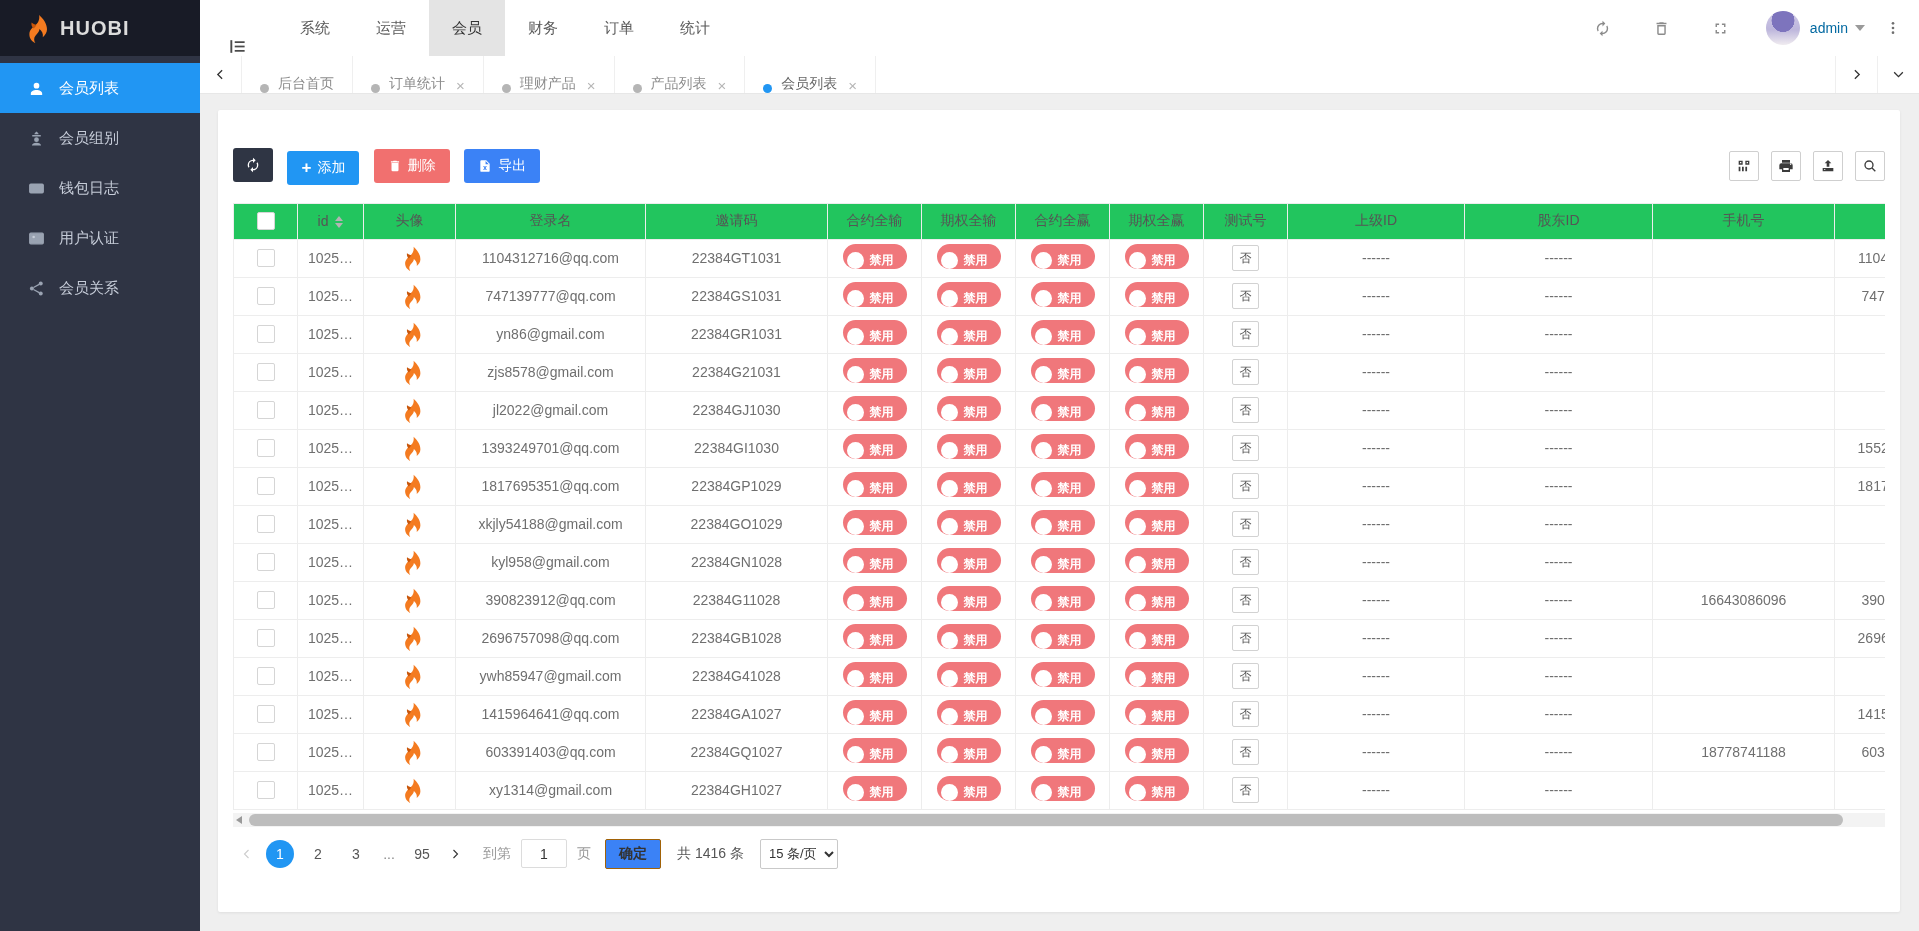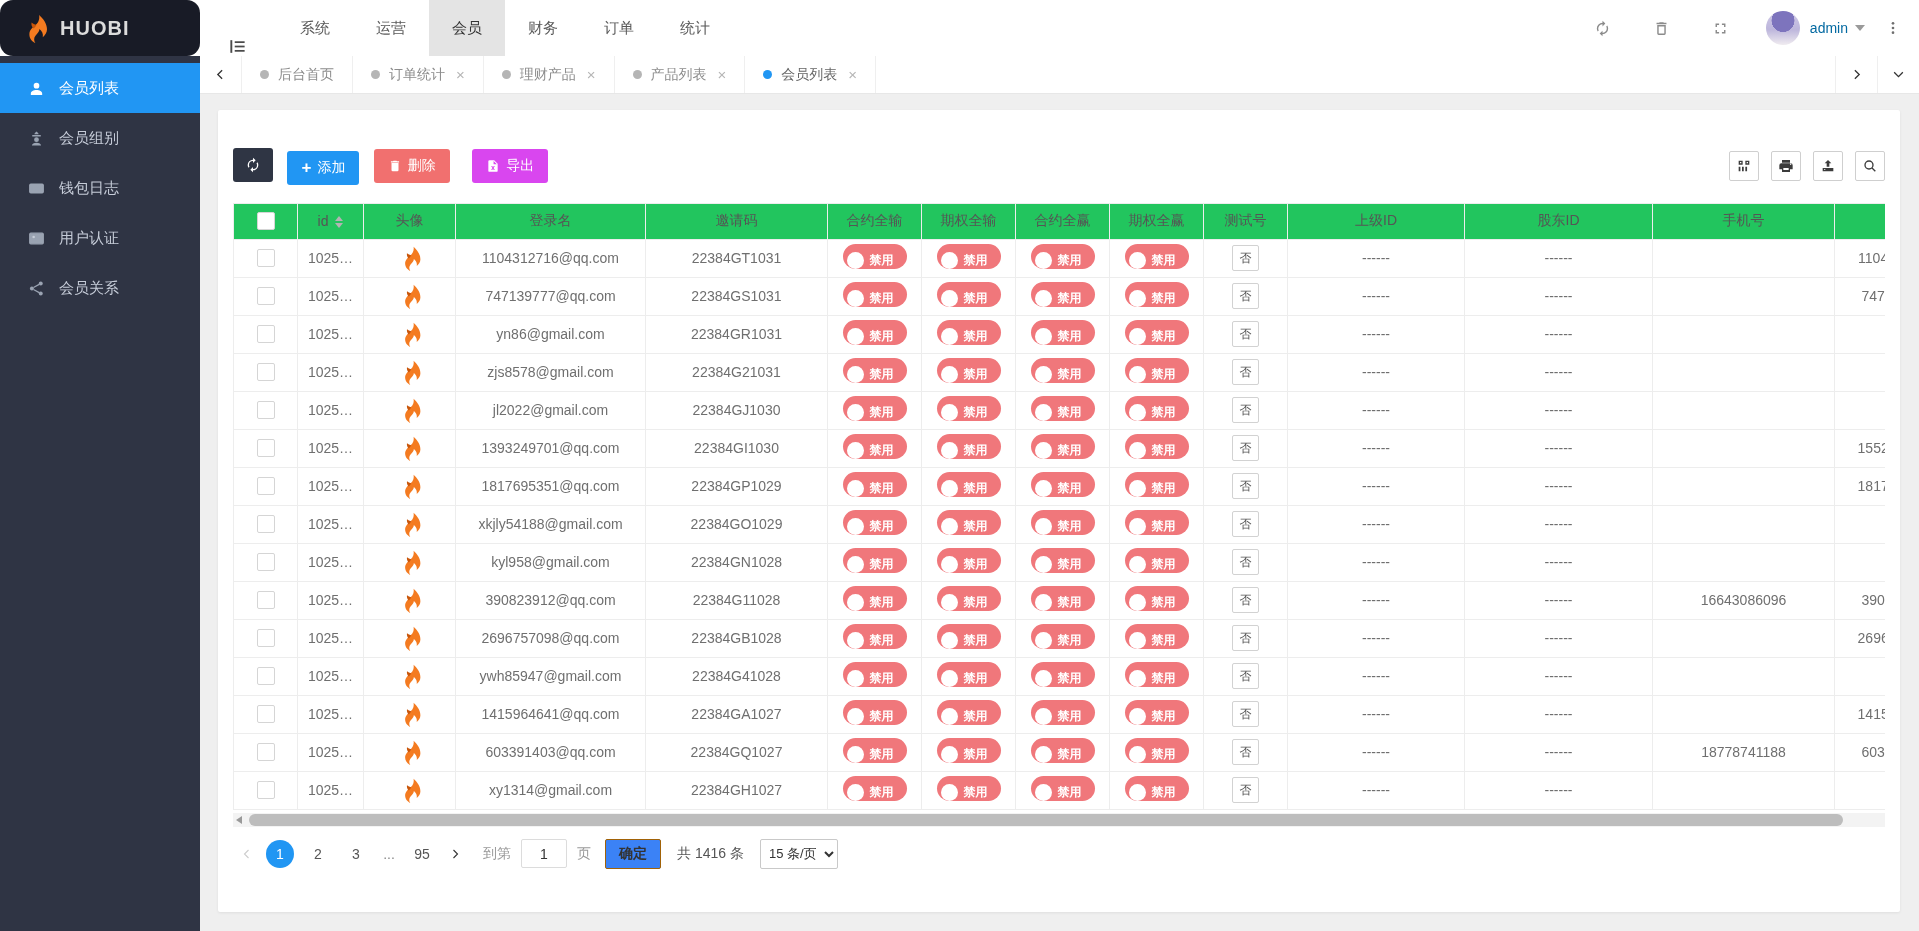--- a/index.html
+++ b/index.html
@@ -1,21 +1,21 @@
 <!DOCTYPE html>
 <html><head>
 <meta charset="utf-8">
 <style>
   * { box-sizing: border-box; margin: 0; padding: 0; }
   html,body { width:1919px; height:931px; overflow:hidden; }
   body { font-family:"Liberation Sans","DejaVu Sans",sans-serif; background:#efefef; position:relative; }
 
   
   .header { position:absolute; top:0; left:0; right:0; height:56px; background:#fff; display:flex; z-index:30; }
-  .logo { width:200px; height:56px; background:#181b26; display:flex; align-items:center; padding-left:20px; flex:0 0 auto;border-radius:13px; }
+  .logo { width:200px; height:56px; background:#181b26; display:flex; align-items:center; padding-left:20px; flex:0 0 auto; }
   .logo svg { width:30px; height:30px; }
   .logo-text { color:#dcdcdc; font-size:20px; font-weight:bold; letter-spacing:1px; margin-left:10px; }
   .topnav { display:flex; align-items:flex-end; height:56px; }
   .nav-toggle { margin:0 30px 0 28px; display:inline-flex; cursor:pointer; }
   .nav-toggle svg { width:19px; height:19px; fill:#4a4a4a; }
   .nav-item { display:inline-flex; align-items:center; height:56px; padding:0 23px; font-size:15px; color:#595959; cursor:pointer; }
   .nav-item.active { background:#e4e4e4; color:#333; }
   .header-actions { margin-left:auto; display:flex; align-items:center; padding-right:12px; }
   .h-icon { display:inline-flex; margin:0 21px; cursor:pointer; }
   .h-icon svg { width:17px; height:17px; fill:#8b8b8b; }
@@ -25,21 +25,21 @@
   .admin-name { font-size:14px; color:#0369a1; cursor:pointer; display:inline-flex; align-items:center; }
   .caret-down { width:0; height:0; border-left:5px solid transparent; border-right:5px solid transparent; border-top:6px solid #9a9a9a; margin-left:7px; }
   .kebab { margin:0 6px 0 20px; display:inline-flex; cursor:pointer; }
   .kebab svg { width:16px; height:16px; fill:#6f6f6f; }
 
   
   .tabbar { position:absolute; top:56px; left:200px; right:0; height:38px; background:#fff; display:flex; align-items:stretch; border-bottom:1px solid #e7e7e7; z-index:20; }
   .tab-arrow { width:42px; display:flex; align-items:center; justify-content:center; border-right:1px solid #efefef; background:#fff; border-top:none; border-bottom:none; border-left:none; cursor:pointer; }
   .tab-arrow svg, .tab-ctrl svg { width:13px; height:13px; stroke:#333; stroke-width:2.4; fill:none; }
   .tabs { display:flex; flex:1 1 auto; overflow:hidden; }
-  .tab { display:flex; align-items:center; padding:0 18px; border-right:1px solid #efefef; font-size:14px; color:#8c8c8c; cursor:pointer; white-space:nowrap; }
+  .tab { display:flex; align-items:flex-end; padding:0 18px; border-right:1px solid #efefef; font-size:14px; color:#8c8c8c; cursor:pointer; white-space:nowrap; }
   .tab-dot { width:9px; height:9px; border-radius:50%; background:#b5b5b5; margin-right:9px; }
   .tab.active .tab-dot { background:#2196f3; }
   .tab.active .tab-label { color:#666; }
   .tab-close { margin-left:11px; color:#b5b5b5; font-size:15px; line-height:1; cursor:pointer; }
   .tab-ctrls { margin-left:auto; display:flex; }
   .tab-ctrl { width:42px; display:flex; align-items:center; justify-content:center; border-left:1px solid #efefef; background:#fff; border-top:none; border-right:none; border-bottom:none; cursor:pointer; }
 
   
   .sidebar { position:absolute; top:56px; left:0; width:200px; bottom:0; background:#2f3444; padding-top:7px; z-index:25; }
   .side-item { height:50px; display:flex; align-items:center; padding-left:26px; color:#c6ccd8; font-size:15px; cursor:pointer; }
@@ -52,21 +52,21 @@
   .main { position:absolute; top:94px; left:200px; right:0; bottom:0; background:#efefef; }
   .card { margin:16px 19px 0 18px; height:802px; background:#fff; border-radius:2px; box-shadow:0 1px 3px rgba(0,0,0,.07); padding:0 15px; }
 
   .card-toolbar { padding-top:38px; display:flex; justify-content:space-between; align-items:center; }
   .btn { height:34px; border:none; border-radius:3px; color:#fff; font-size:14px; display:inline-flex; align-items:center; gap:6px; padding:0 14px; margin-right:10px; cursor:pointer; }
   .btn svg { width:14px; height:14px; fill:#fff; }
   .btn.dark { background:#2f3544; width:40px; justify-content:center; padding:0; }
   .btn.dark svg { width:16px; height:16px; }
   .btn.blue { background:#2196f3; }
   .btn.red { background:#f1706f; }
-  .btn.green { background:#d946ef;margin-left:8px; }
+  .btn.green { background:#3b82f6; }
   .plus-glyph { font-size:17px; font-weight:bold; line-height:1; }
   .right-tools { display:flex; }
   .tool { width:30px; height:30px; border:1px solid #cfcfcf; border-radius:2px; background:#fff; display:inline-flex; align-items:center; justify-content:center; margin-left:12px; cursor:pointer; }
   .tool svg { width:16px; height:16px; fill:#3c3c3c; }
   .tool svg.strokeico { fill:none; stroke:#3c3c3c; stroke-width:2; }
 
   
   .table-wrap { margin-top:18px; width:1652px; overflow:hidden; }
   table { width:1725px; table-layout:fixed; border-collapse:collapse; }
   th, td { border:1px solid #ededed; text-align:center; overflow:hidden; white-space:nowrap; }

